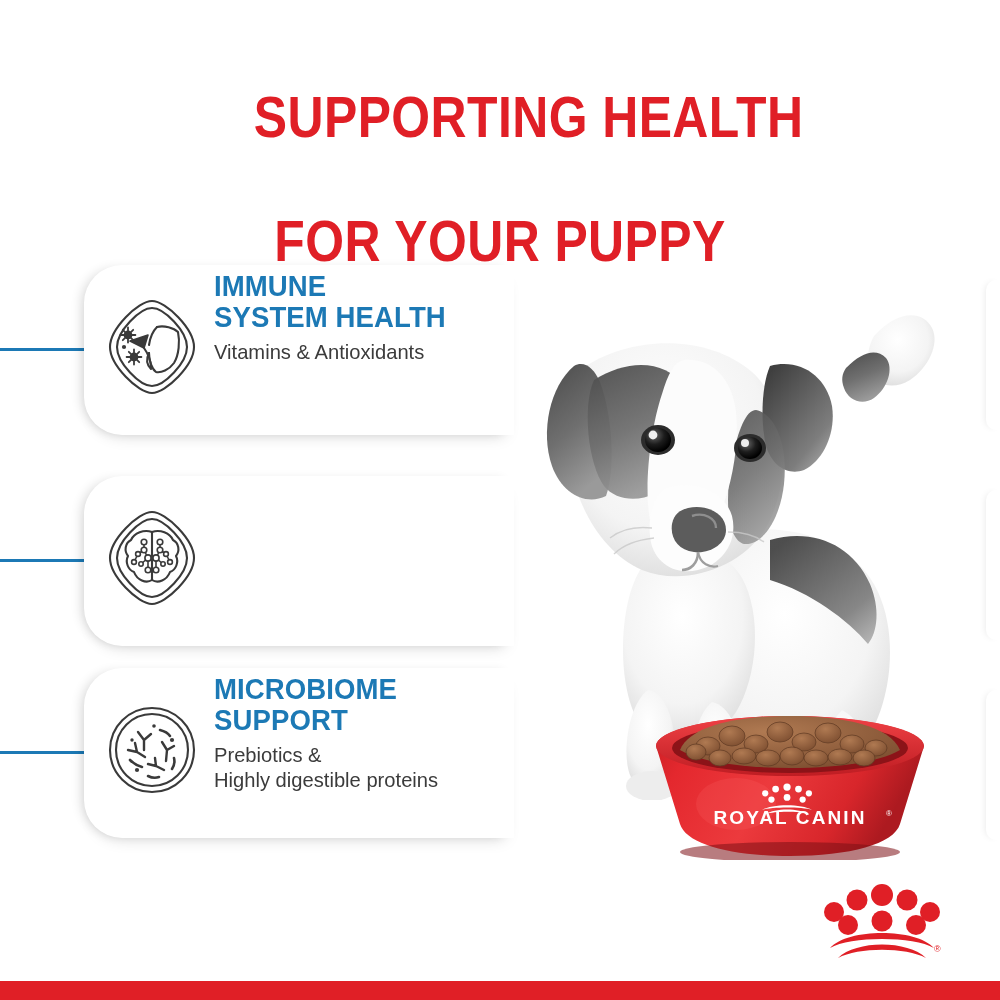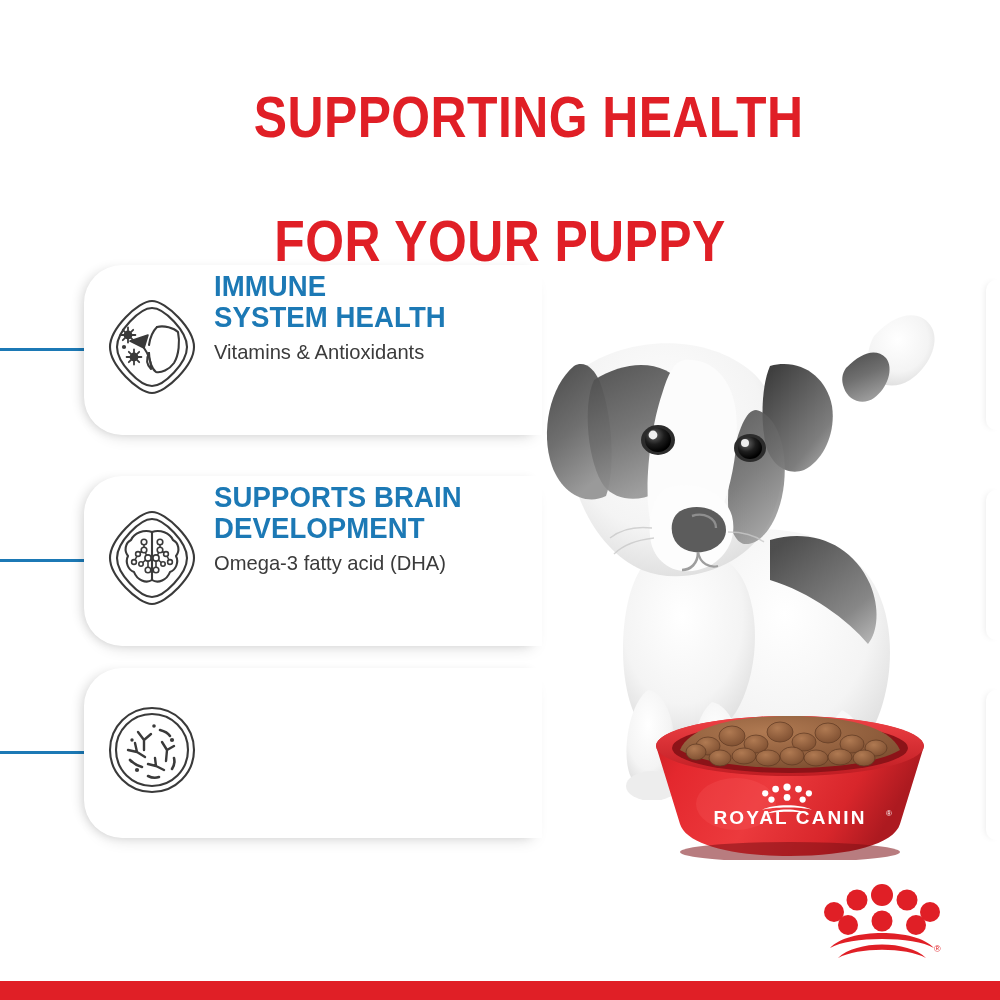--- a/index.html
+++ b/index.html
@@ -36,21 +36,20 @@
   .connector{
     position:absolute;left:0;top:83px;width:86px;height:3px;
     background:#1C79B5;
   }
   .card{
     position:absolute;left:84px;top:0;width:430px;height:170px;
     background:#ffffff;
     border-top-left-radius:38px;
     border-bottom-left-radius:38px;
     box-shadow:-7px 0 12px -5px rgba(0,0,0,.16), 0 10px 16px -10px rgba(0,0,0,.18);
-    padding-left:28px;
   }
   .icon-wrap{
     position:absolute;left:20px;top:30px;width:96px;height:104px;
   }
   .icon-wrap svg{display:block;width:96px;height:104px;}
 
   .txt{position:absolute;left:130px;top:6px;width:300px;}
   .b-head{
     color:#1C79B5;
     font-weight:bold;
@@ -181,25 +180,20 @@
             <circle cx="56" cy="36" r="2.8" fill="#fff"></circle>
             <circle cx="56" cy="44" r="2.8" fill="#fff"></circle>
             <circle cx="62" cy="48" r="2.4" fill="#fff"></circle>
             <circle cx="52" cy="52" r="3.1" fill="#fff"></circle>
             <circle cx="66" cy="56" r="2.4" fill="#fff"></circle>
             <circle cx="59" cy="58" r="2.2" fill="#fff"></circle>
             <circle cx="52" cy="64" r="2.8" fill="#fff"></circle>
           </g>
         </svg>
       </div>
-      <div class="txt">
-        <div class="b-head">SUPPORTS BRAIN
-DEVELOPMENT</div>
-        <div class="b-sub">Omega-3 fatty acid (DHA)</div>
-      </div>
     </div>
   </div>
 
   <div class="benefit b3">
     <div class="connector"></div>
     <div class="card">
       <div class="icon-wrap">
         <svg viewBox="0 0 96 104" fill="none" stroke="#3A3A3A" stroke-width="2.1" stroke-linecap="round" stroke-linejoin="round">
           <circle cx="48" cy="52" r="42"></circle>
           <circle cx="48" cy="52" r="36"></circle>
@@ -217,20 +211,26 @@
             <path d="M70 60 C71 64 70 68 68 71"></path>
             <path d="M44 78 C48 80 52 80 55 79"></path>
           </g>
           <g fill="#3A3A3A" stroke="none">
             <circle cx="68" cy="42" r="2.1"></circle>
             <circle cx="33" cy="72" r="2.1"></circle>
             <circle cx="50" cy="28" r="1.8"></circle>
             <circle cx="28" cy="42" r="1.7"></circle>
           </g>
         </svg>
+      </div>
+      <div class="txt">
+        <div class="b-head">MICROBIOME
+SUPPORT</div>
+        <div class="b-sub">Prebiotics &amp;
+Highly digestible proteins</div>
       </div>
     </div>
   </div>
 
   <div class="photo">
     <svg viewBox="0 0 470 560">
       <defs>
         <radialGradient id="furW" cx="45%" cy="35%" r="70%">
           <stop offset="0%" stop-color="#ffffff"></stop>
           <stop offset="65%" stop-color="#f4f4f4"></stop>

